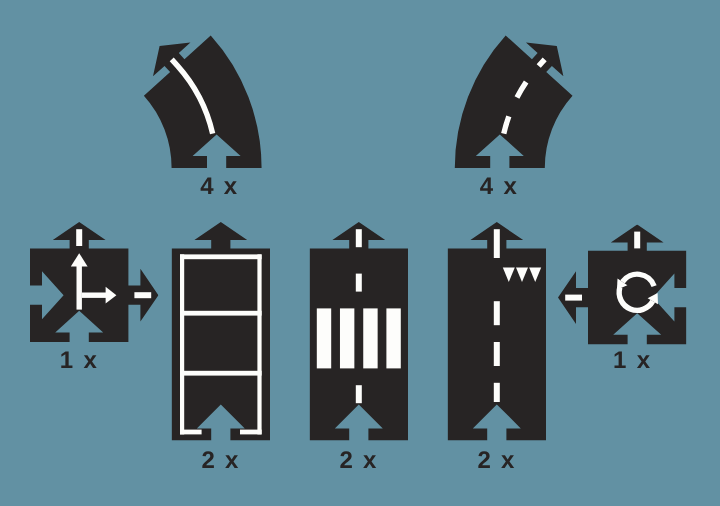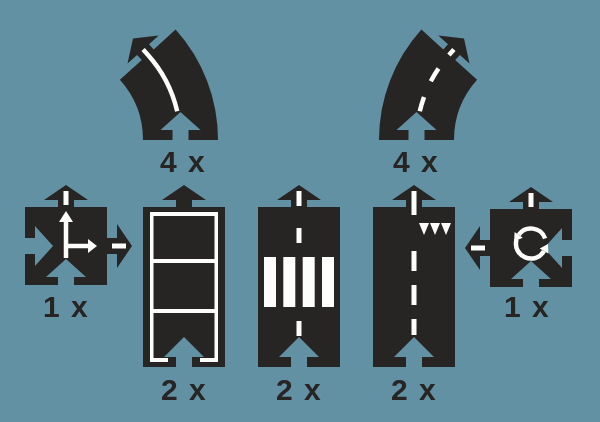--- a/index.html
+++ b/index.html
@@ -15,21 +15,21 @@
     overflow:hidden;
     font-family:"Liberation Sans", sans-serif;
   }
   .piece{position:absolute;display:block;}
   .count-label{
     position:absolute;
     width:120px;
     text-align:center;
     font-family:"Liberation Sans", sans-serif;
     font-weight:bold;
-    font-size:30px;
+    font-size:20px;
     letter-spacing:1.5px;
     color:var(--piece);
     user-select:none;
   }
   .road{fill:var(--piece);stroke:none;}
   .mark{fill:var(--marking);stroke:none;}
   .mark-line{fill:none;stroke:var(--marking);stroke-width:4.5;stroke-linecap:butt;}
 </style>
 </head>
 <body>

